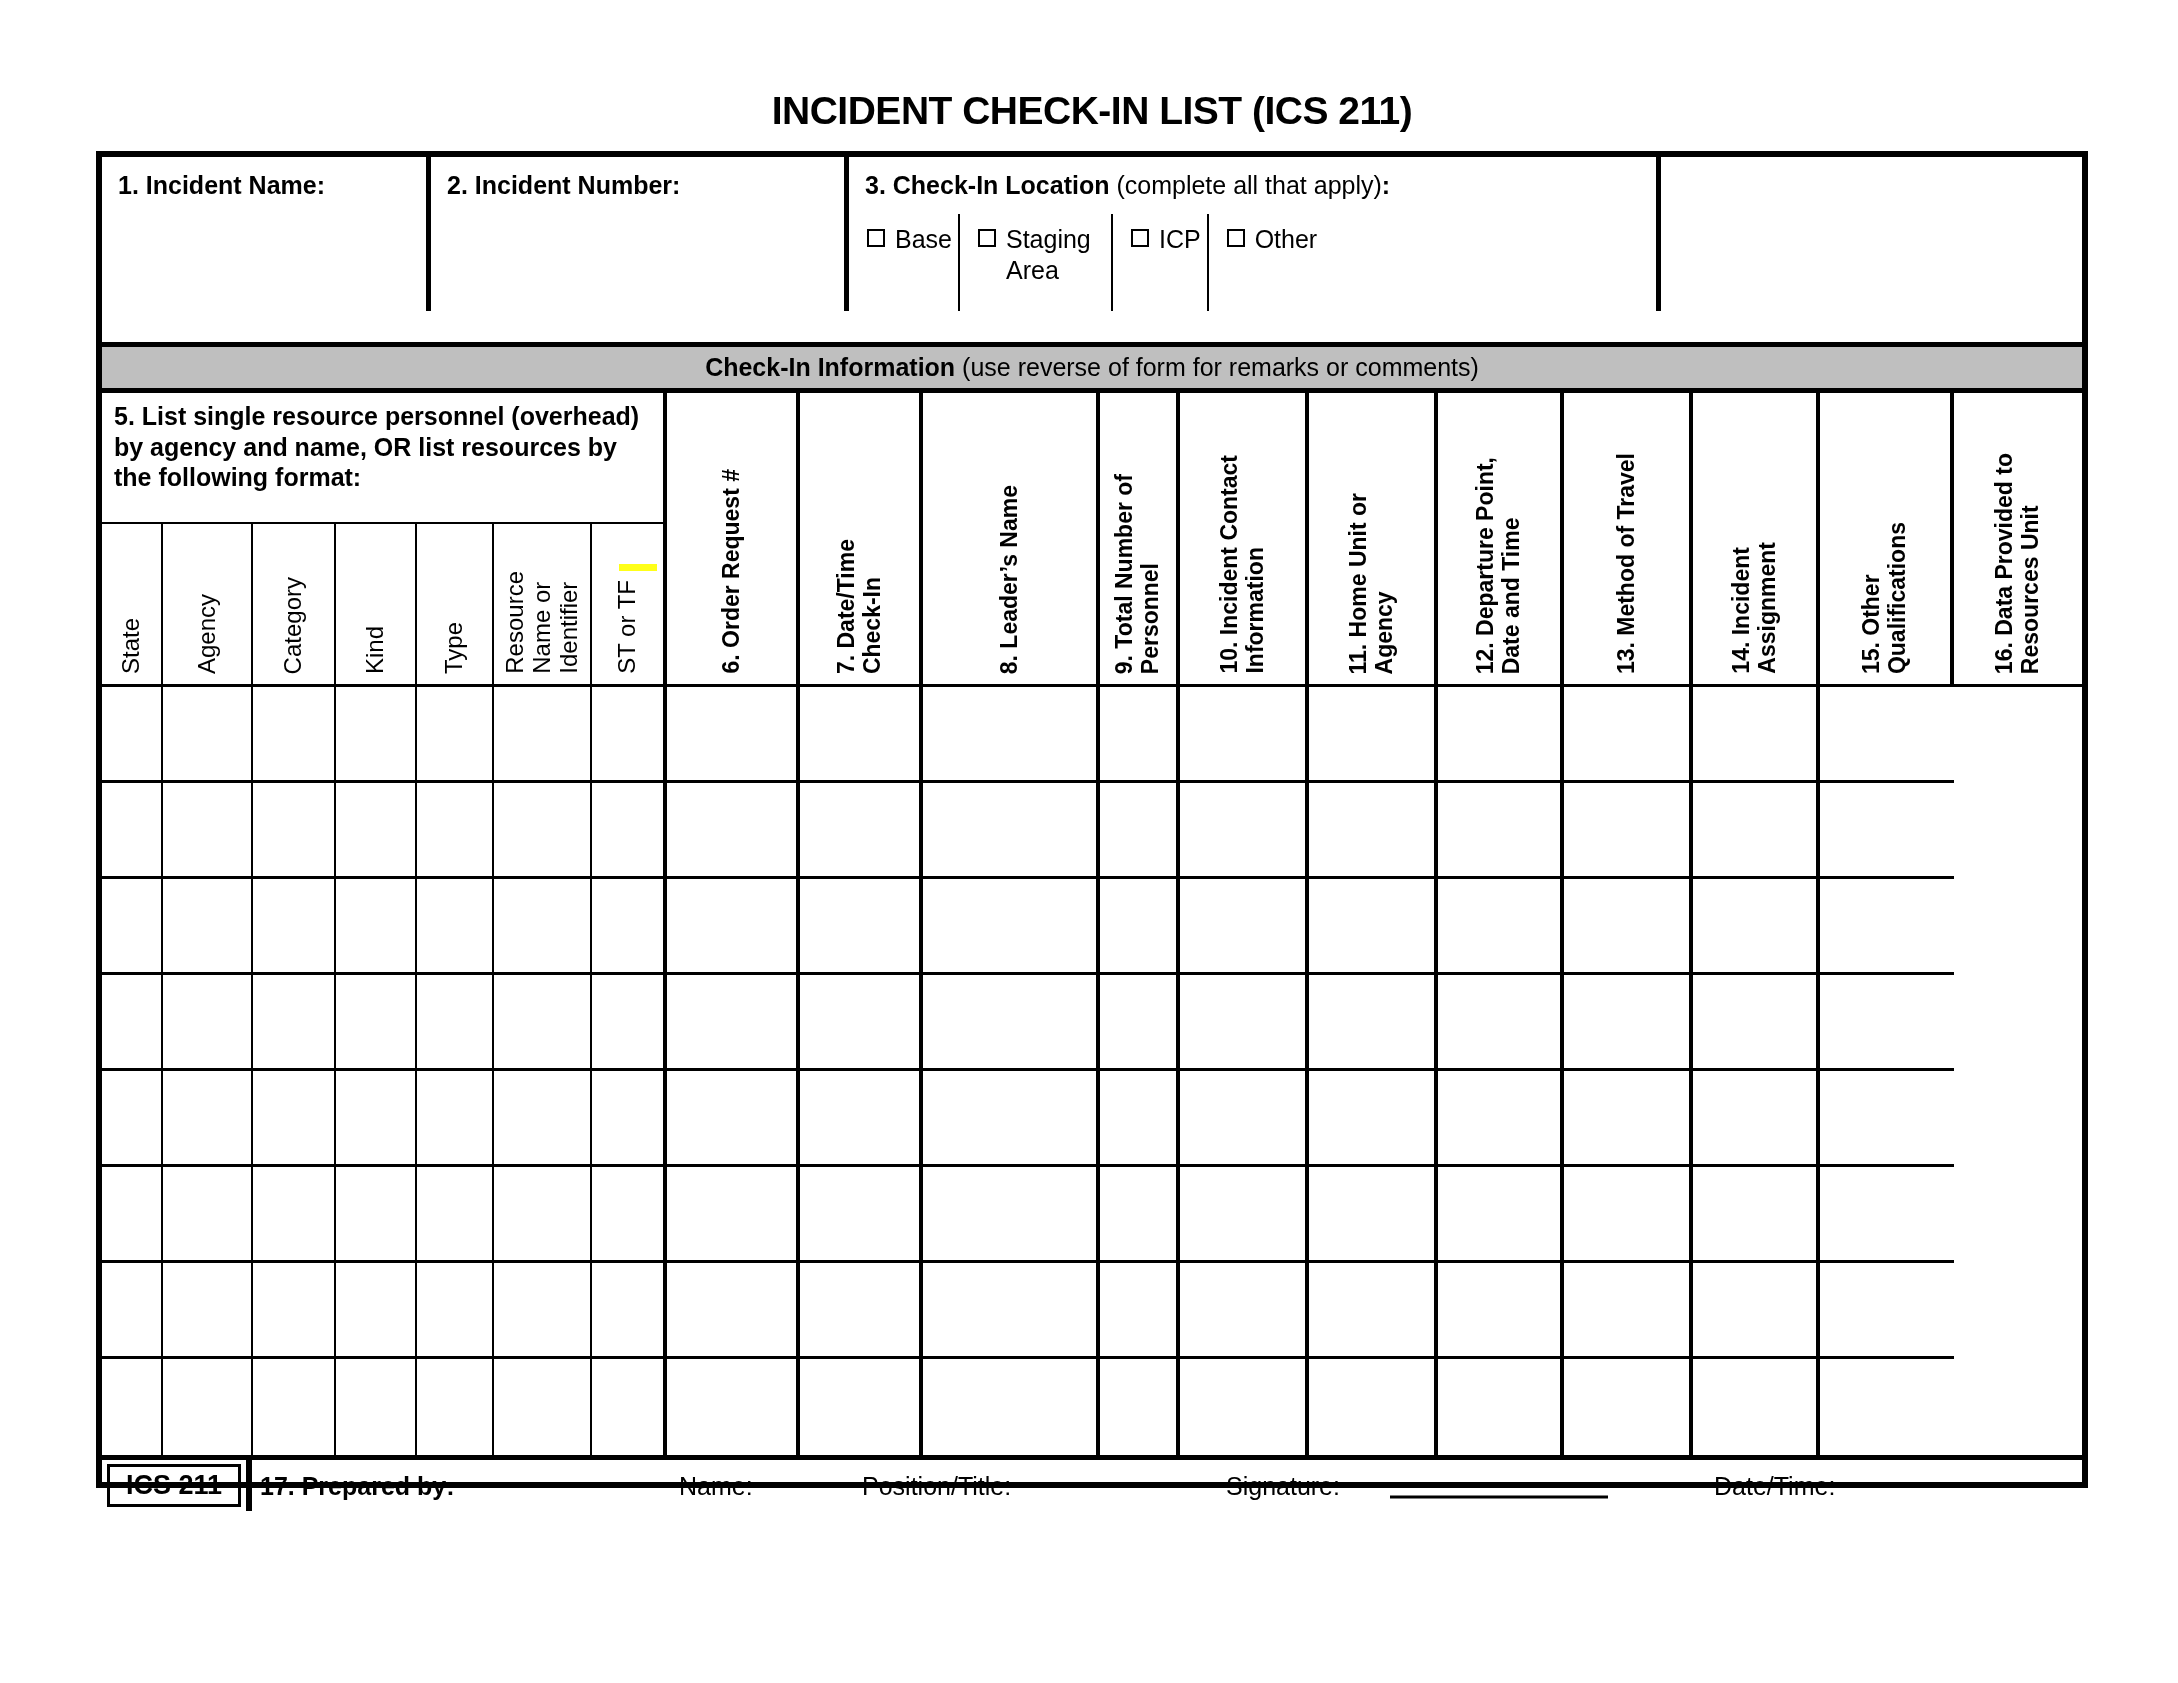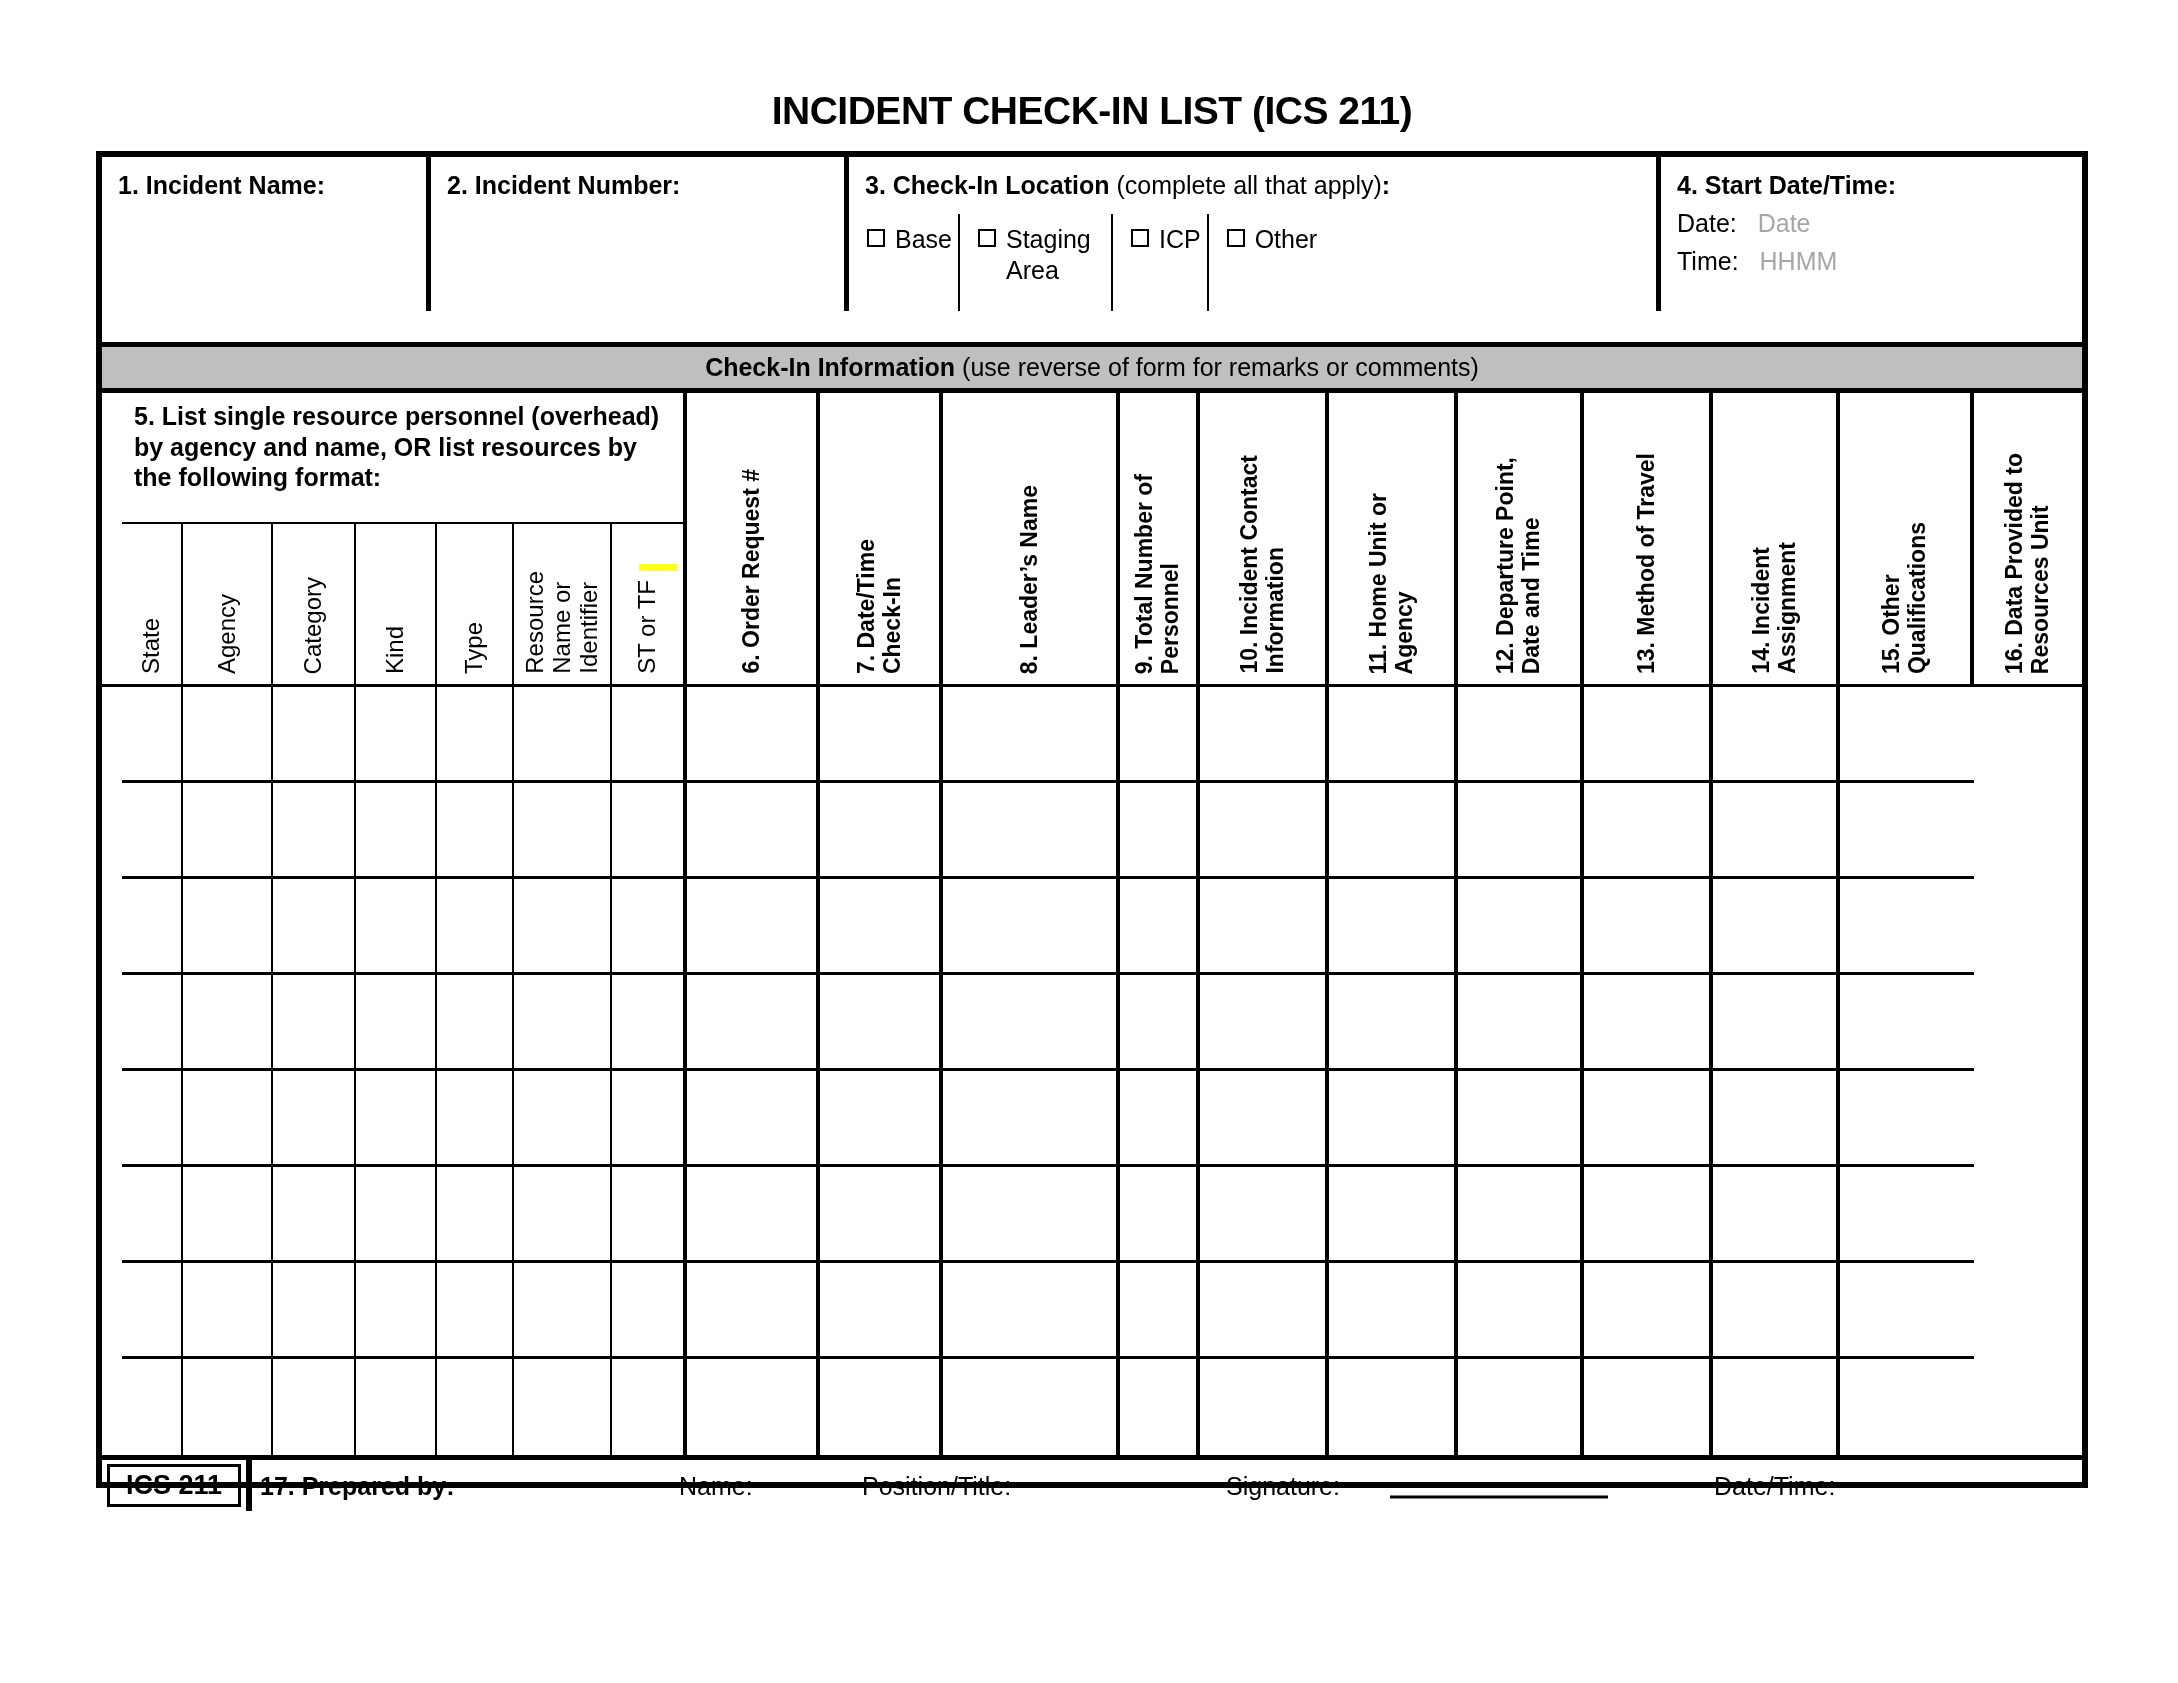--- a/index.html
+++ b/index.html
@@ -40,21 +40,20 @@
     border-top:5px solid #000;border-bottom:5px solid #000;background:#bfbfbf;
     height:51px;display:flex;align-items:center;justify-content:center;font-size:25px;margin-top:31px;
   }
   .gray-bar .b{font-weight:bold;}
   .gray-bar .n{font-weight:normal;white-space:pre;}
 
   
   .cols{
     display:grid;
     grid-template-columns:61px 90px 83px 81px 77px 98px 75px 133px 123px 177px 80px 129px 129px 126px 129px 127px 134px;
-    padding-left:20px;
   }
   .header-grid{grid-template-rows:131px 160px;border-bottom:3px solid #000;}
   .sec5{
     grid-row:1;grid-column:1 / span 7;border-right:4px solid #000;border-bottom:2px solid #000;
     padding:8px 12px 0 12px;font-size:25px;font-weight:bold;line-height:1.22;
   }
   .vcell{display:flex;align-items:flex-end;justify-content:center;padding-bottom:10px;position:relative;}
   .vt{
     writing-mode:vertical-rl;transform:rotate(180deg);
     white-space:pre-line;text-align:left;line-height:1.12;
@@ -117,31 +116,20 @@
         <div class="cb-cell">
           <span class="cb"></span>
           <span class="cb-text">ICP</span>
         </div>
         <div class="cb-cell">
           <span class="cb"></span>
           <span class="cb-text">Other</span>
         </div>
       </div>
     </div>
-    <div class="hbox hbox4">
-      <div>4. Start Date/Time:</div>
-      <div class="dt-line">
-        <span class="lbl">Date:</span>
-        <span class="ph">Date</span>
-      </div>
-      <div class="dt-line">
-        <span class="lbl">Time:</span>
-        <span class="ph">HHMM</span>
-      </div>
-    </div>
   </div>
 
   <div class="gray-bar">
     <span class="b">Check-In Information</span>
       <span class="n"> (use reverse of form for remarks or comments)</span>
   </div>
 
   <div class="cols header-grid">
     <div class="sec5">5. List single resource personnel (overhead) by agency and name, OR list resources by the following format:</div>
 

